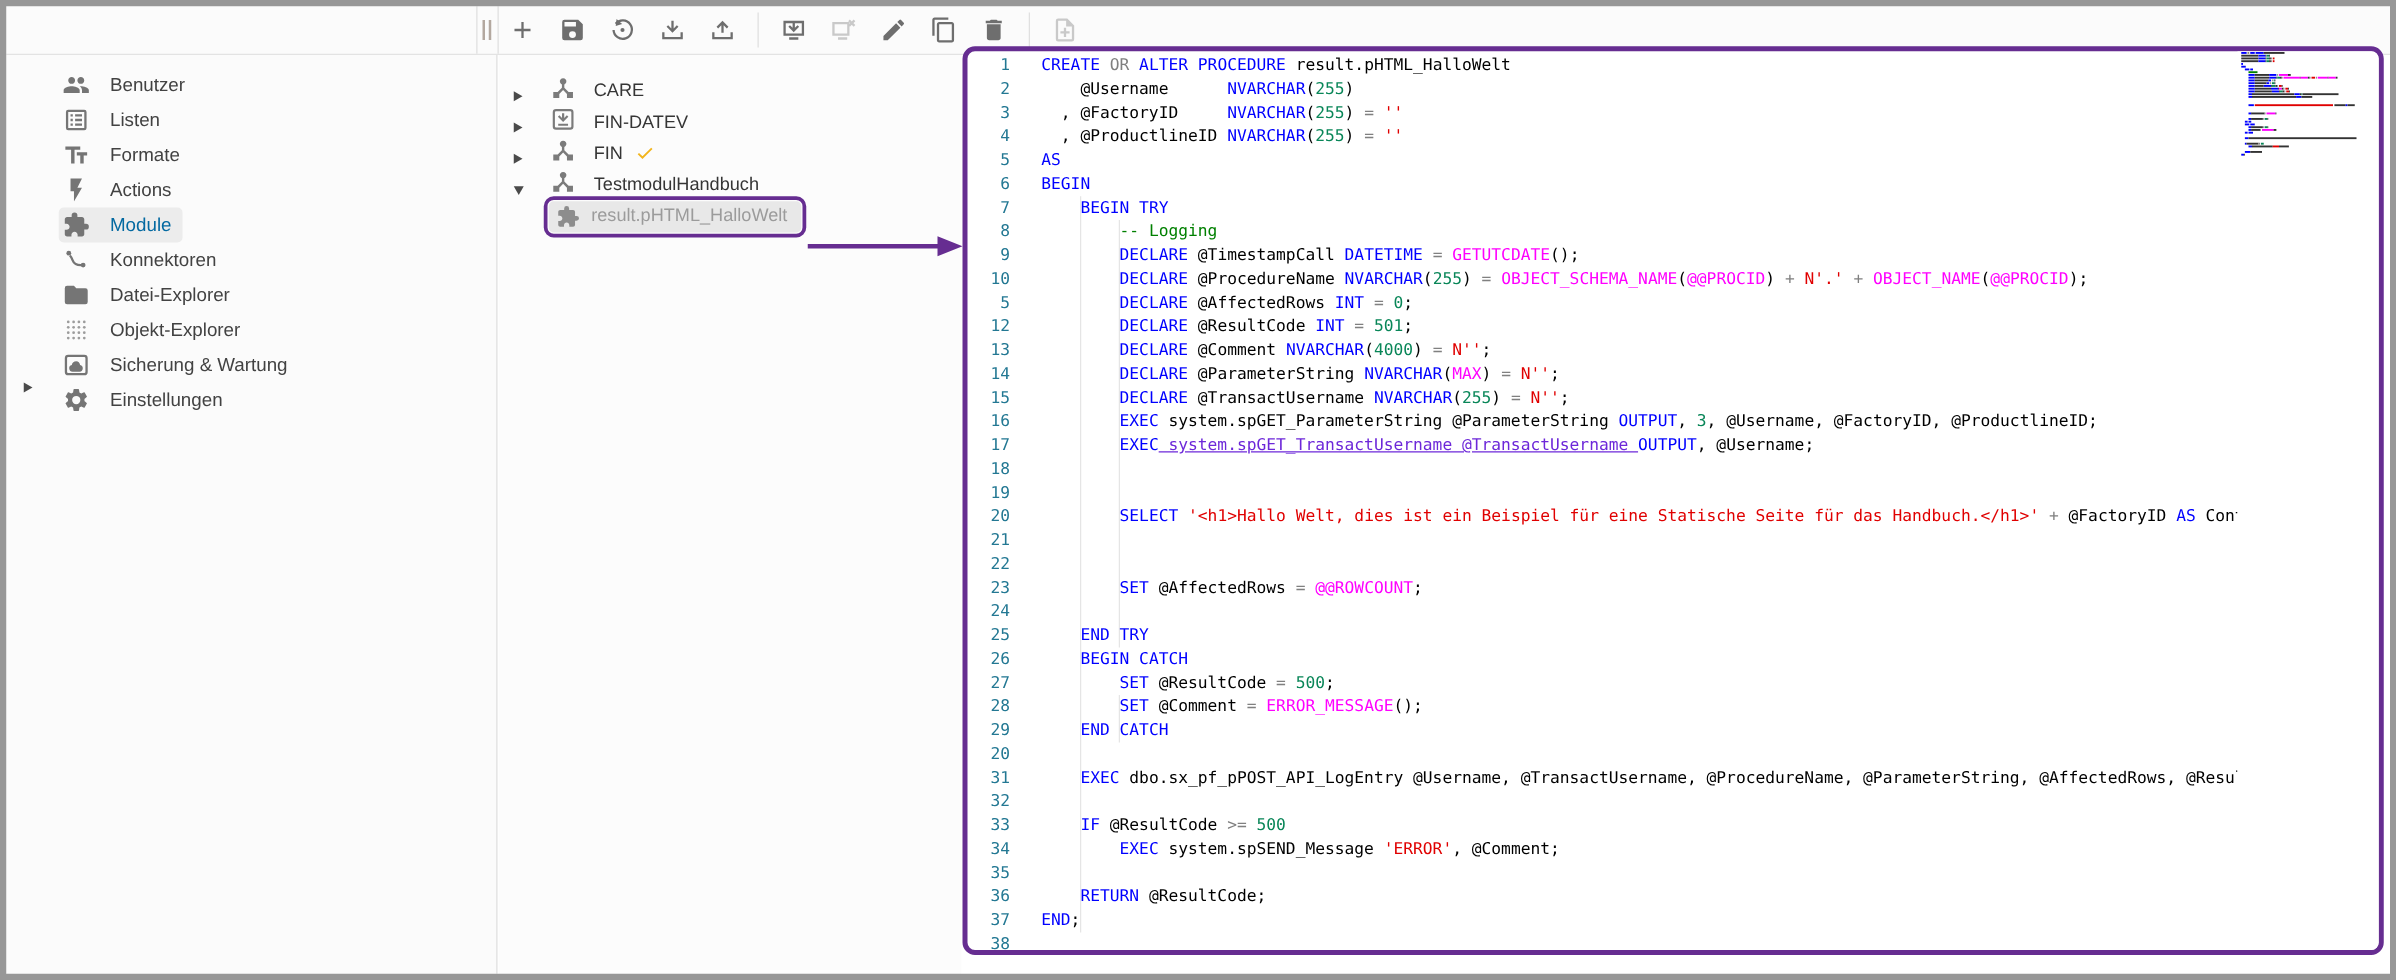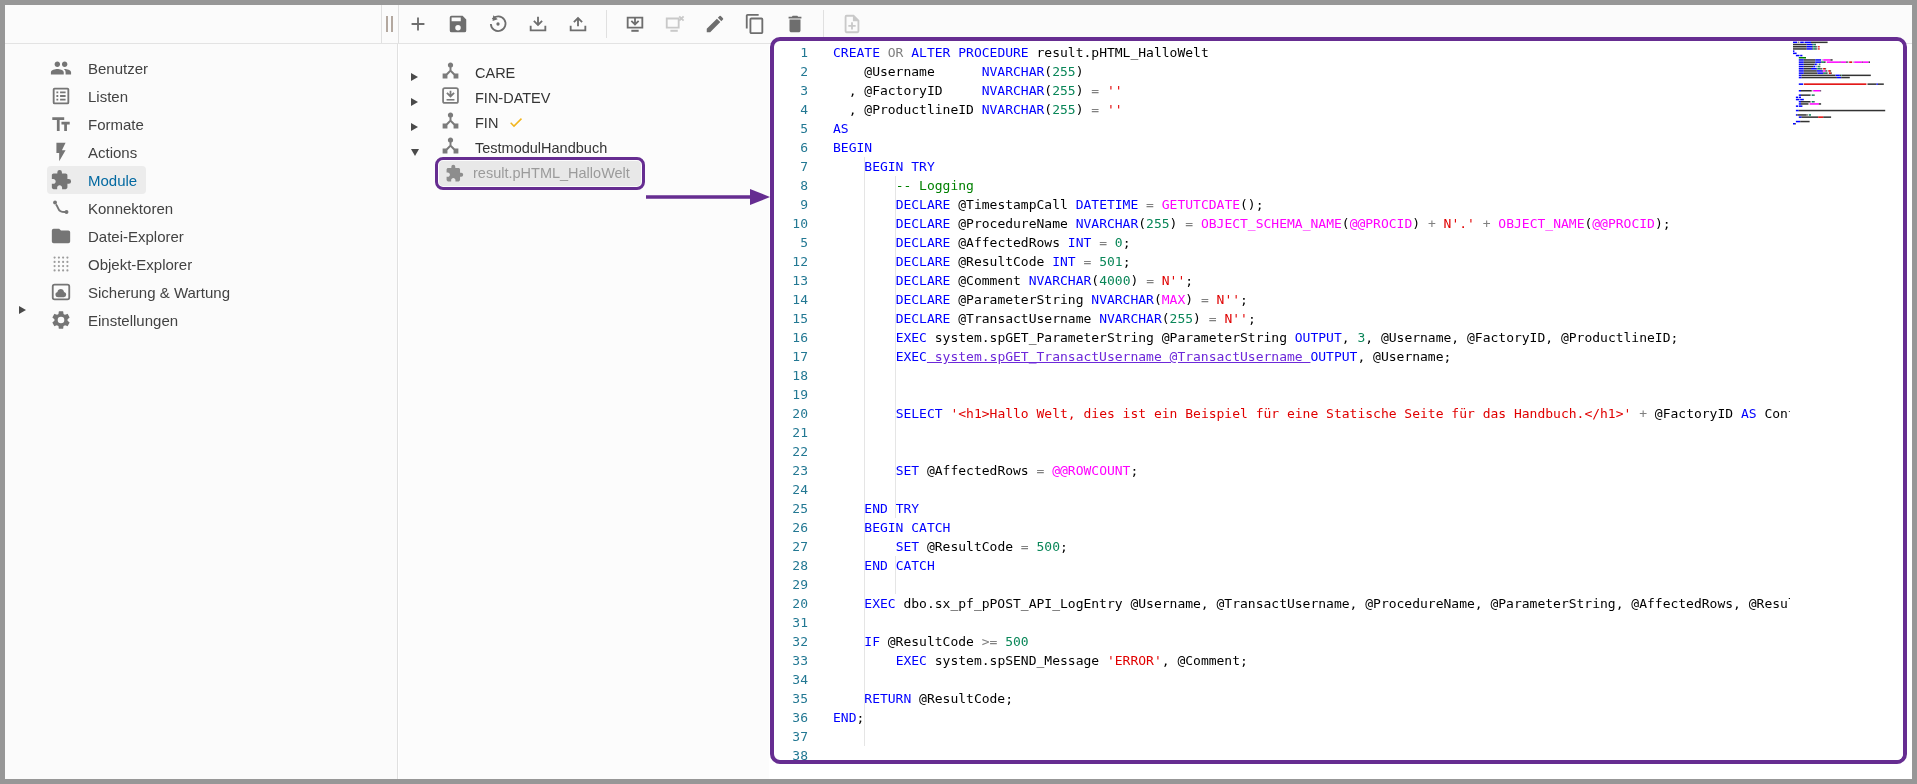--- a/index.html
+++ b/index.html
@@ -387,20 +387,21 @@
         <div></div>
         <div></div>
         <div><span style="color: rgb(0, 0, 0);">        </span><span style="color: rgb(0, 0, 255);">SELECT</span><span style="color: rgb(0, 0, 0);"> </span><span style="color: rgb(224, 0, 0);">'&lt;h1&gt;Hallo Welt, dies ist ein Beispiel für eine Statische Seite für das Handbuch.&lt;/h1&gt;'</span><span style="color: rgb(0, 0, 0);"> </span><span style="color: rgb(128, 128, 128);">+</span><span style="color: rgb(0, 0, 0);"> @FactoryID </span><span style="color: rgb(0, 0, 255);">AS</span><span style="color: rgb(0, 0, 0);"> Content</span></div>
         <div></div>
         <div></div>
         <div><span style="color: rgb(0, 0, 0);">        </span><span style="color: rgb(0, 0, 255);">SET</span><span style="color: rgb(0, 0, 0);"> @AffectedRows </span><span style="color: rgb(128, 128, 128);">=</span><span style="color: rgb(0, 0, 0);"> </span><span style="color: rgb(255, 0, 255);">@@ROWCOUNT</span><span style="color: rgb(0, 0, 0);">;</span></div>
         <div></div>
         <div><span style="color: rgb(0, 0, 0);">    </span><span style="color: rgb(0, 0, 255);">END</span><span style="color: rgb(0, 0, 0);"> </span><span style="color: rgb(0, 0, 255);">TRY</span></div>
         <div><span style="color: rgb(0, 0, 0);">    </span><span style="color: rgb(0, 0, 255);">BEGIN</span><span style="color: rgb(0, 0, 0);"> </span><span style="color: rgb(0, 0, 255);">CATCH</span></div>
         <div><span style="color: rgb(0, 0, 0);">        </span><span style="color: rgb(0, 0, 255);">SET</span><span style="color: rgb(0, 0, 0);"> @ResultCode </span><span style="color: rgb(128, 128, 128);">=</span><span style="color: rgb(0, 0, 0);"> </span><span style="color: rgb(9, 134, 88);">500</span><span style="color: rgb(0, 0, 0);">;</span></div>
+        <div><span style="color: rgb(0, 0, 0);">        </span><span style="color: rgb(0, 0, 255);">SET</span><span style="color: rgb(0, 0, 0);"> @Comment </span><span style="color: rgb(128, 128, 128);">=</span><span style="color: rgb(0, 0, 0);"> </span><span style="color: rgb(255, 0, 255);">ERROR_MESSAGE</span><span style="color: rgb(0, 0, 0);">();</span></div>
         <div><span style="color: rgb(0, 0, 0);">    </span><span style="color: rgb(0, 0, 255);">END</span><span style="color: rgb(0, 0, 0);"> </span><span style="color: rgb(0, 0, 255);">CATCH</span></div>
         <div></div>
         <div><span style="color: rgb(0, 0, 0);">    </span><span style="color: rgb(0, 0, 255);">EXEC</span><span style="color: rgb(0, 0, 0);"> dbo.sx_pf_pPOST_API_LogEntry @Username, @TransactUsername, @ProcedureName, @ParameterString, @AffectedRows, @ResultCode</span></div>
         <div></div>
         <div><span style="color: rgb(0, 0, 0);">    </span><span style="color: rgb(0, 0, 255);">IF</span><span style="color: rgb(0, 0, 0);"> @ResultCode </span><span style="color: rgb(128, 128, 128);">&gt;=</span><span style="color: rgb(0, 0, 0);"> </span><span style="color: rgb(9, 134, 88);">500</span></div>
         <div><span style="color: rgb(0, 0, 0);">        </span><span style="color: rgb(0, 0, 255);">EXEC</span><span style="color: rgb(0, 0, 0);"> system.spSEND_Message </span><span style="color: rgb(224, 0, 0);">'ERROR'</span><span style="color: rgb(0, 0, 0);">, @Comment;</span></div>
         <div></div>
         <div><span style="color: rgb(0, 0, 0);">    </span><span style="color: rgb(0, 0, 255);">RETURN</span><span style="color: rgb(0, 0, 0);"> @ResultCode;</span></div>
         <div><span style="color: rgb(0, 0, 255);">END</span><span style="color: rgb(0, 0, 0);">;</span></div>
       </div>

